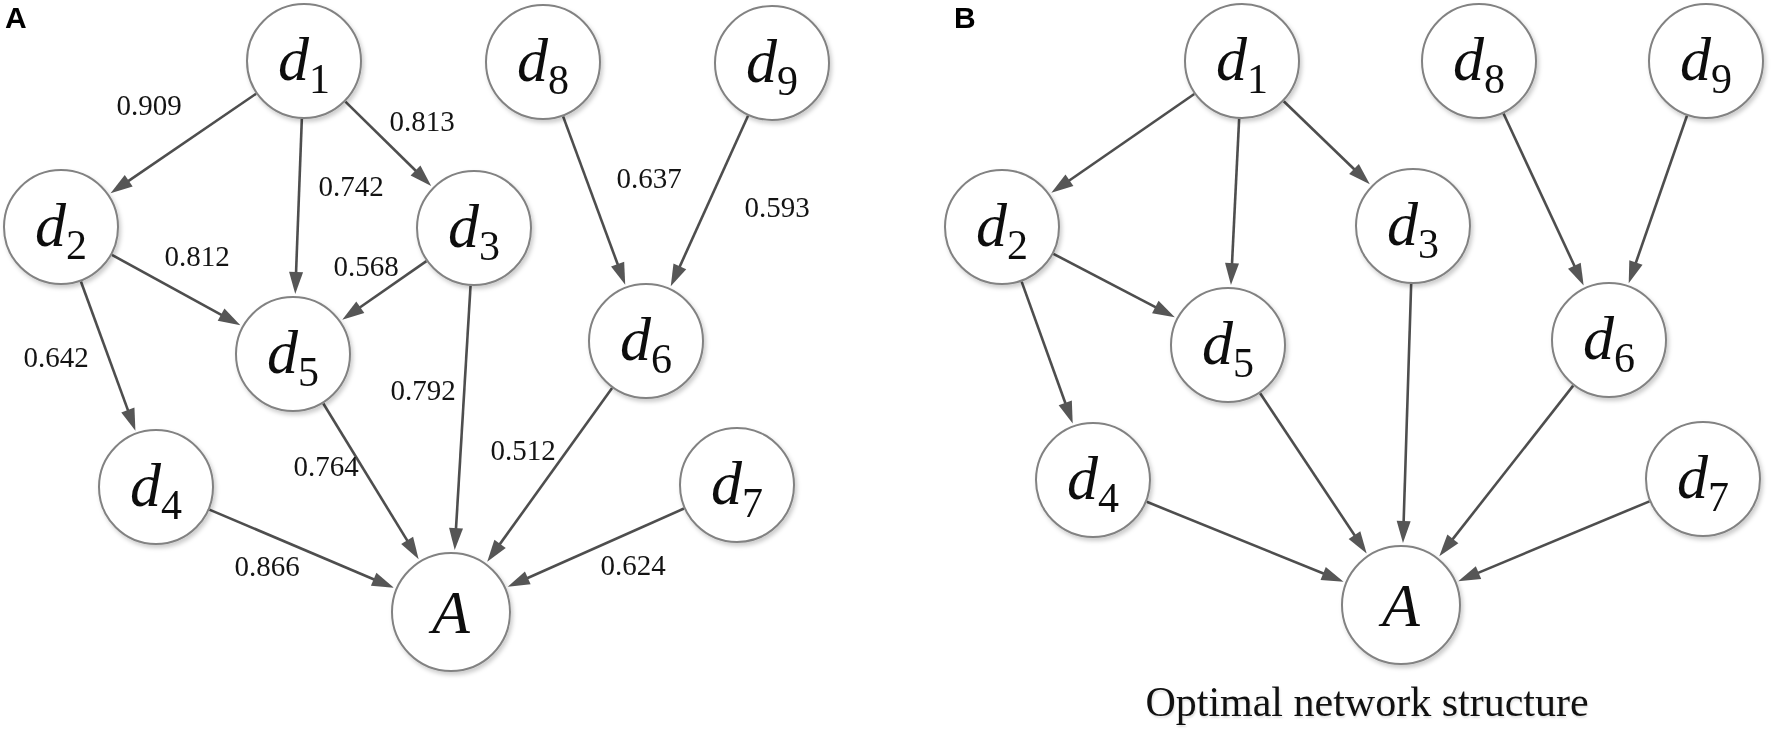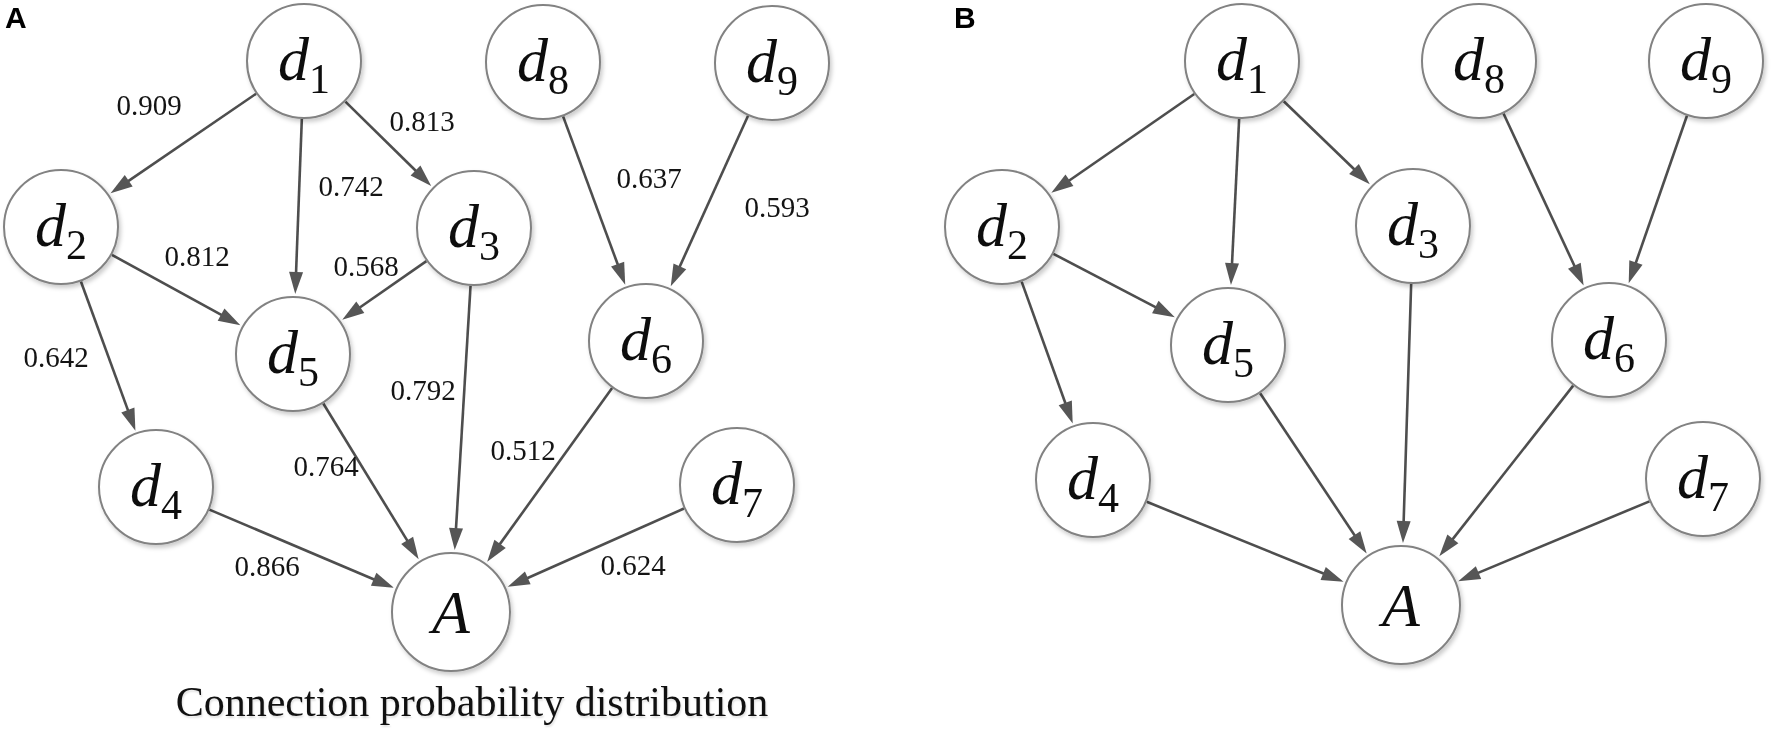--- a/index.html
+++ b/index.html
@@ -236,15 +236,15 @@
           <circle cx="1401" cy="605" r="59" fill="#ffffff" stroke="#828282" stroke-width="2"></circle>
           <text x="1401" y="626" text-anchor="middle" font-family="&quot;Liberation Serif&quot;, serif" font-style="italic" font-size="62" fill="#111111">A</text>
         </g>
       </g>
     </svg>
 
   <div class="panel-label" id="plA" style="left: 5px; top: 3px;">A</div>
 
   <div class="panel-label" id="plB" style="left: 954px; top: 3px;">B</div>
 
-  <div class="caption" id="capA" style="left: 472px; top: 702px;">Connection probability distribution</div>
-
+
+  <div class="caption" id="capB" style="left: 1367px; top: 702px;">Optimal network structure</div>
 </div>
 
 </body></html>

